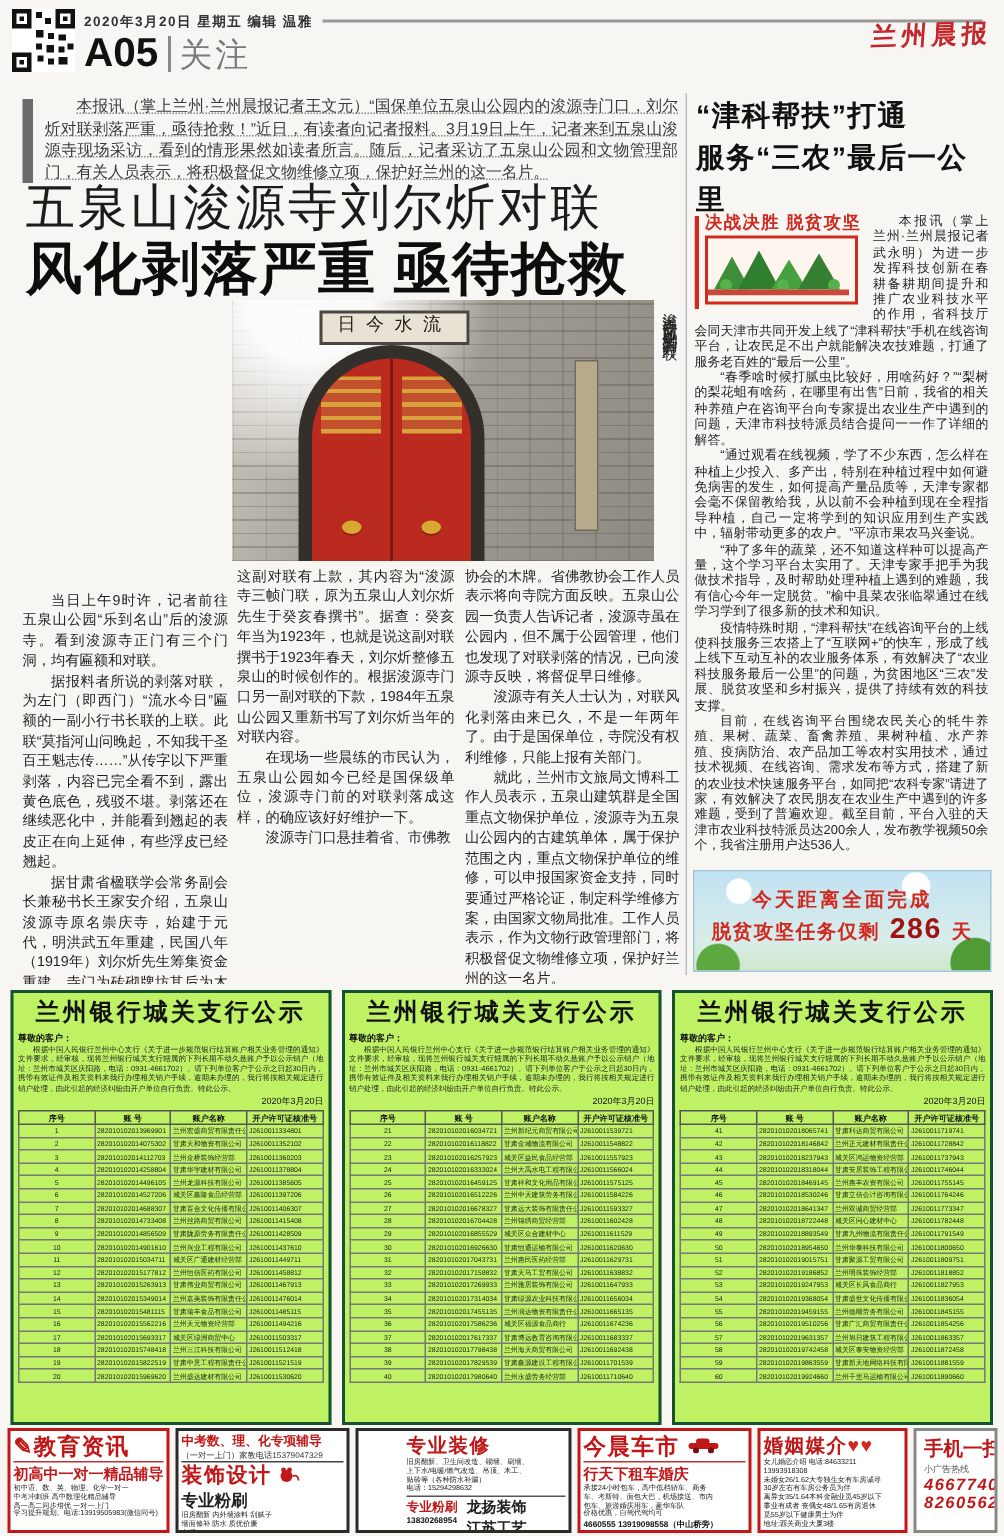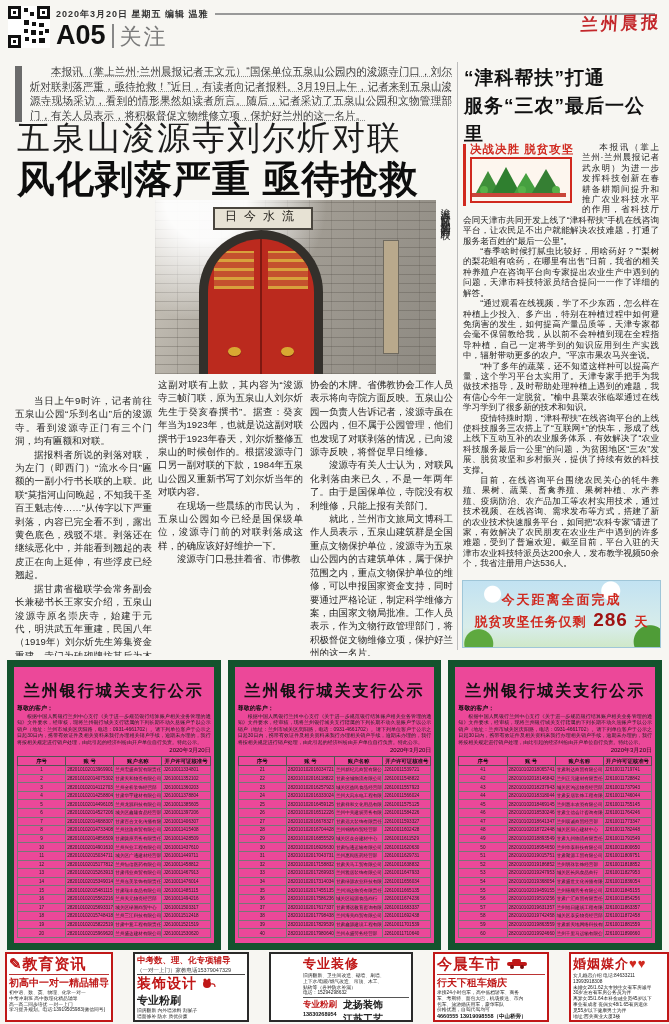--- a/index.html
+++ b/index.html
@@ -69,35 +69,35 @@
        radial-gradient(circle at 15% 20%, #ffffff 0 8px, rgba(255,255,255,0) 9px),
        radial-gradient(circle at 75% 15%, #ffffff 0 9px, rgba(255,255,255,0) 10px),
        radial-gradient(circle at 8% 95%, #5ea93f 0 14px, rgba(0,0,0,0) 15px),
        radial-gradient(circle at 95% 92%, #4f9c37 0 16px, rgba(0,0,0,0) 17px),
        linear-gradient(#c2e2f2 0%,#d8edea 70%,#cfe8c9 100%);}
   .cd-l1{margin-top:10px;text-align:center;font-size:13px;font-weight:900;color:#d0291f;letter-spacing:2px;}
   .cd-l2{text-align:center;font-size:13px;font-weight:900;color:#d0291f;letter-spacing:1px;}
   .cd-days{font-size:19px;color:#a01313;padding:0 2px;}
   
   .bank-row{left:7px;top:660px;width:655px;height:290px;display:flex;gap:7px;}
-  .bank-box{flex:1 1 0;border:7px solid #14532d;background:#ec4899;padding:13px 3px;overflow:hidden;}
+  .bank-box{flex:1 1 0;border:2px solid #14532d;background:#bef264;padding:2px 3px;overflow:hidden;}
   .bank-title{font-size:16px;font-weight:900;letter-spacing:2px;text-align:center;color:#111;margin:1px 0 2px;}
   .bank-salute{font-size:6px;font-weight:bold;color:#111;}
   .bank-intro{font-size:5px;line-height:6.4px;text-align:justify;color:#222;text-indent:2em;}
   .bank-date{font-size:6px;text-align:right;color:#111;margin:1px 0;}
   table.bank-table{width:100%;border-collapse:collapse;table-layout:fixed;}
   table.bank-table th{font-size:5.4px;font-weight:bold;border:1px solid #555;padding:0;height:8px;color:#111;}
   table.bank-table td{font-size:4.6px;border:1px solid #777;padding:0 1px;height:7.6px;color:#222;
       white-space:nowrap;overflow:hidden;}
   table.bank-table td:nth-child(1){width:7%;text-align:center;}
   table.bank-table td:nth-child(2){width:31%;}
   table.bank-table td:nth-child(3){width:42%;}
   table.bank-table td:nth-child(4){width:20%;}
   
-  .ads{left:5px;top:952px;width:660px;height:70px;display:flex;gap:20px;}
+  .ads{left:5px;top:952px;width:660px;height:70px;display:flex;gap:4px;}
   .ad{border:2px solid #2a2a2a;background:#fff;overflow:hidden;position:relative;padding:1px 2px;}
   .ad-a{flex:0 0 100px;border-color:#c01818;}
   .ad-b{flex:0 0 108px;}
   .ad-c{flex:0 0 106px;padding-left:32px;}
   .ad-d{flex:0 0 108px;border-color:#c01818;}
   .ad-e{flex:0 0 92px;border-color:#c01818;}
   .ad-f{flex:1 1 auto;border-color:#888;}
   .ad-big{font-size:15px;font-weight:900;color:#c01818;letter-spacing:1px;white-space:nowrap;}
   .ad-mid{font-size:10px;font-weight:900;color:#c01818;white-space:nowrap;border-top:1px solid #b33;padding-top:1px;}
   .ad-dark{font-size:11px;font-weight:900;color:#222;white-space:nowrap;}

